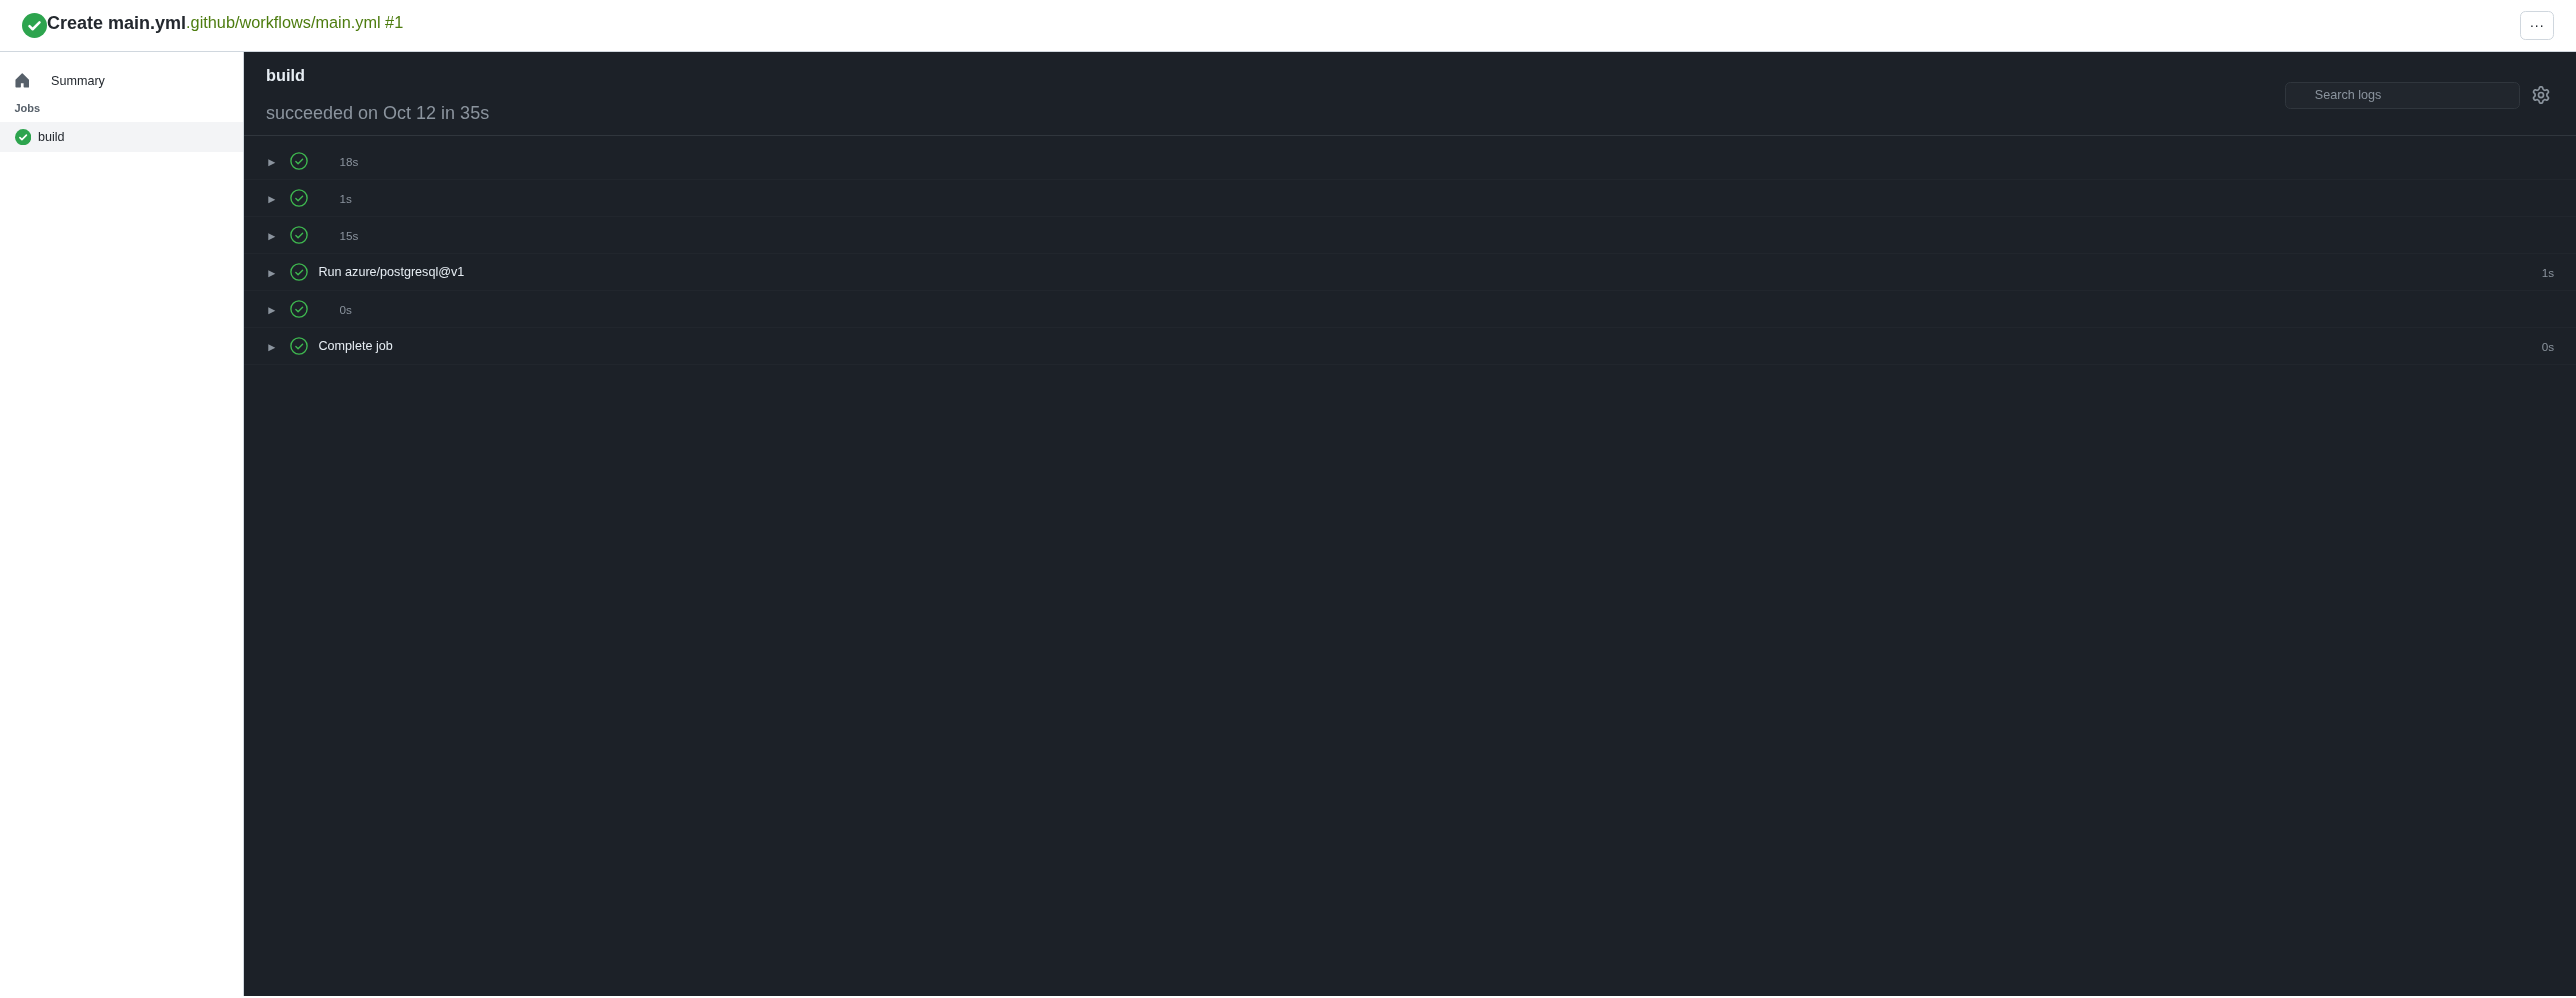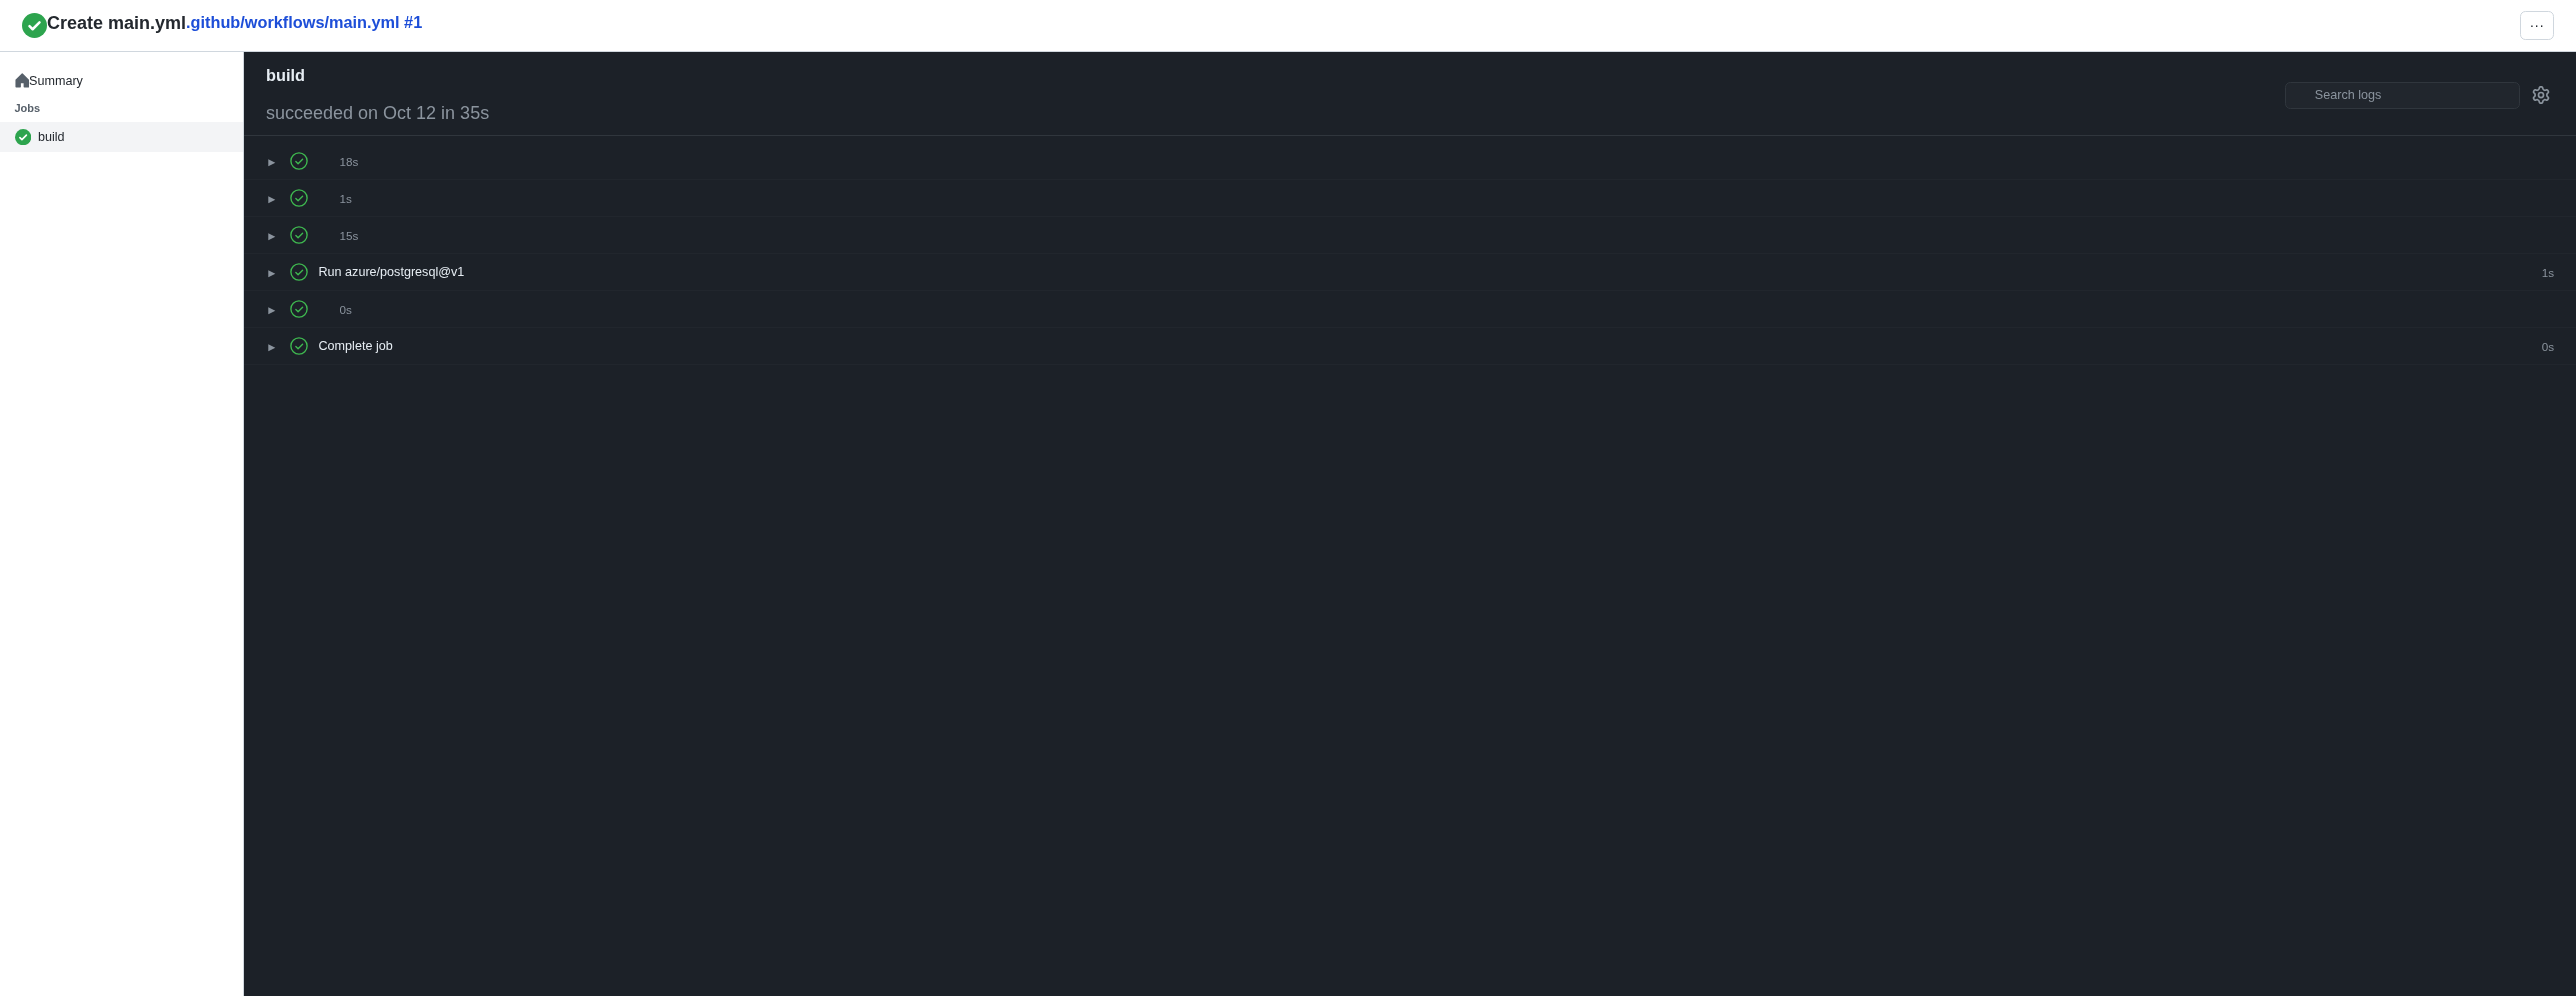--- a/index.html
+++ b/index.html
@@ -23,22 +23,22 @@
       display: flex;
       align-items: flex-start;
     }
     .header-title {
       font-size: 18px;
       font-weight: 600;
       color: #24292f;
     }
     .header-subtitle {
       font-size: 16.3px;
-      color: #1d4ed8;
-      font-weight: 700;
+      color: #4d7c0f;
+      font-weight: 400;
     }
     .success-icon {
       width: 25px;
       height: 25px;
       flex-shrink: 0;
     }
     .more-button {
       background: none;
       border: 0.9px solid #d0d7de;
       border-radius: 5.4px;
@@ -62,21 +62,21 @@
     .sidebar {
       width: 244px;
       flex-shrink: 0;
       background: #fff;
       border-right: 0.9px solid #d0d7de;
       padding: 14.5px 0;
     }
     .sidebar-summary {
       display: flex;
       align-items: center;
-      gap: 0;
+      gap: 22px;
       padding: 7.2px 14.5px;
       color: #24292f;
       font-size: 12.6px;
       cursor: pointer;
       text-decoration: none;
     }
     .sidebar-section-label {
       padding: 7.2px 14.5px;
       font-size: 11px;
       font-weight: 600;

